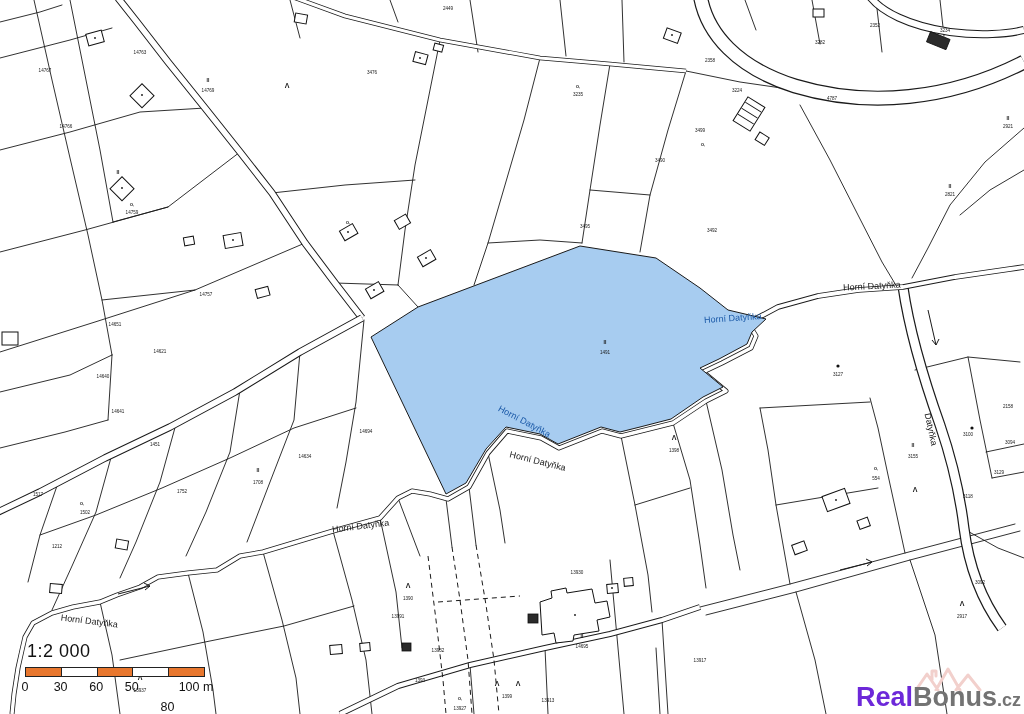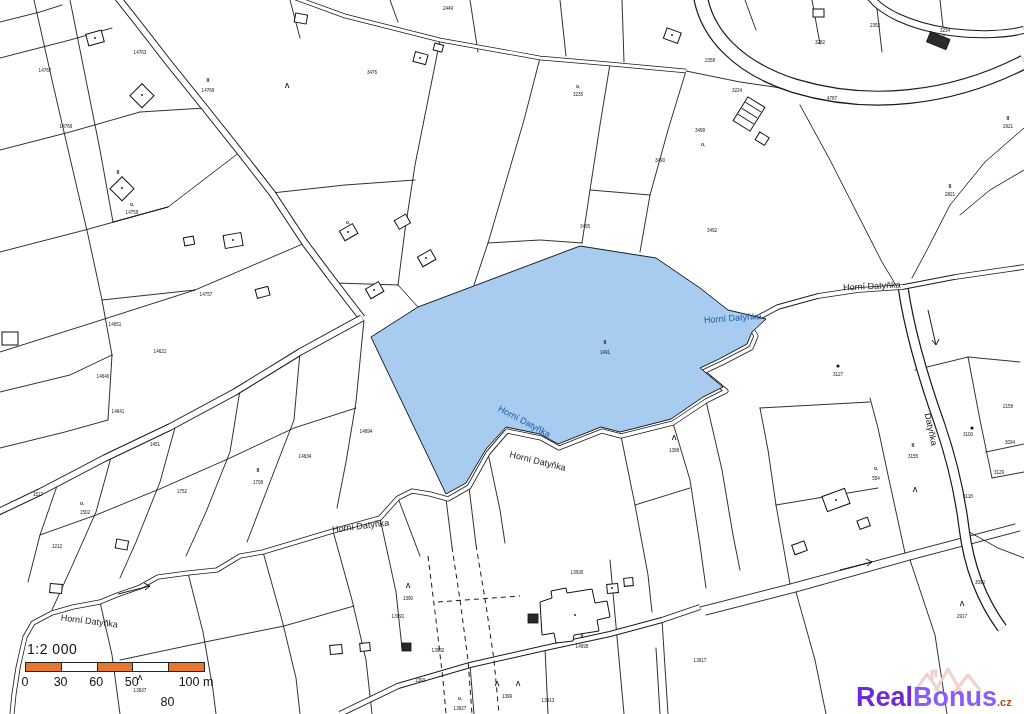--- a/index.html
+++ b/index.html
@@ -10,31 +10,31 @@
   .road-k{fill:none;stroke:#1a1a1a;stroke-linejoin:round;stroke-linecap:butt}
   .road-w{fill:none;stroke:#ffffff;stroke-linejoin:round;stroke-linecap:butt}
   .bld{fill:#fff;stroke:#111;stroke-width:1}
   .bld-dark{fill:#2b2b2b;stroke:#111;stroke-width:0.8}
   .dash{fill:none;stroke:#1a1a1a;stroke-width:1;stroke-dasharray:5 4}
   .pnum{font-family:"Liberation Sans",sans-serif;font-size:4.6px;fill:#1a1a1a;text-anchor:middle}
   .sym{font-family:"Liberation Sans",sans-serif;text-anchor:middle;fill:#1a1a1a;font-weight:bold}
   .slabel{font-family:"Liberation Sans",sans-serif;font-size:9px;text-anchor:middle}
   
   .scalebox{position:absolute;left:25px;top:641px;width:240px;color:#111}
-  .scale-title{font-size:14px;letter-spacing:0.5px;margin:0 0 5px 2px}
+  .scale-title{font-size:18px;letter-spacing:0.5px;margin:0 0 5px 2px}
   .scalebar{position:relative;width:178px;height:8px;border:1px solid #222;display:flex}
   .scalebar .seg{height:100%;flex:1 1 auto;border-left:1px solid #222}
   .scalebar .seg:first-child{border-left:none}
   .ticks{position:relative;height:16px;margin-top:3px;font-size:12.5px}
   .ticks span{position:absolute;transform:translateX(-50%);white-space:nowrap}
   
   .watermark{position:absolute;right:8px;bottom:3px;width:160px;height:44px;pointer-events:none}
   .wm-icon{position:absolute;left:58px;top:0}
   .wm-text{position:absolute;left:0;bottom:0;font-weight:bold;font-size:27px;line-height:1;white-space:nowrap}
-  .wm-real{color:#6d28d9}.wm-bonus{color:#8b5cf6}.wm-cz{color:#c2410c;font-size:11px}
+  .wm-real{color:#6d28d9}.wm-bonus{color:#737373}.wm-cz{color:#737373;font-size:18px}
 </style>
 </head>
 <body>
 
 <div class="map">
   <svg id="map-svg" width="1024" height="714" viewBox="0 0 1024 714">
 
     <g>
       <path class="pline" d="M0,58 L70,40 L112,28 M0,22 L40,12 L62,5 M34,0 L52,80 L70,158 L88,235 L102,300 L112,355 M70,0 L85,75 L100,150 L113,222 M0,150 L70,132 L140,112 L205,108 M0,252 L85,230 L168,207 L240,152 M0,352 L95,322 L195,290 L305,243 M0,392 L70,375 L112,355 M0,448 L65,432 L108,420 M108,420 L112,355 M113,222 L168,207 M102,300 L195,290"></path>
       <path class="pline" d="M58,483 L40,535 L28,582 M112,454 L96,512 L72,566 L52,610 M176,424 L160,482 L136,542 L120,578 M240,390 L230,452 L206,512 L186,556 M300,352 L294,420 L270,482 L247,542 M364,320 L356,402 L346,462 L337,508 M40,535 L96,515 L162,488 L230,458 L294,428 L356,408"></path>

